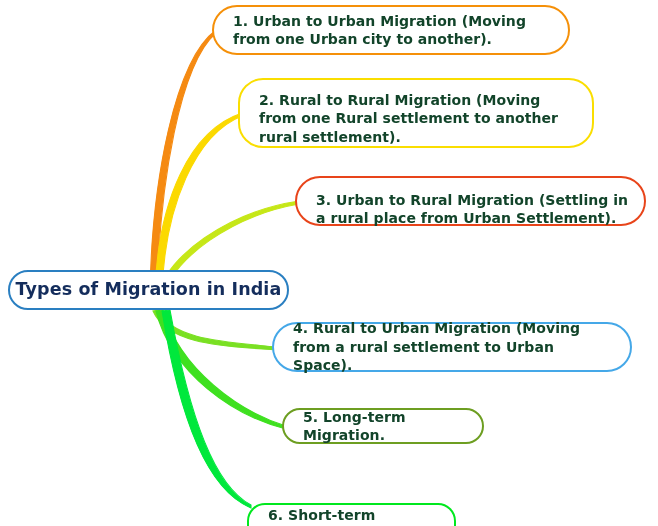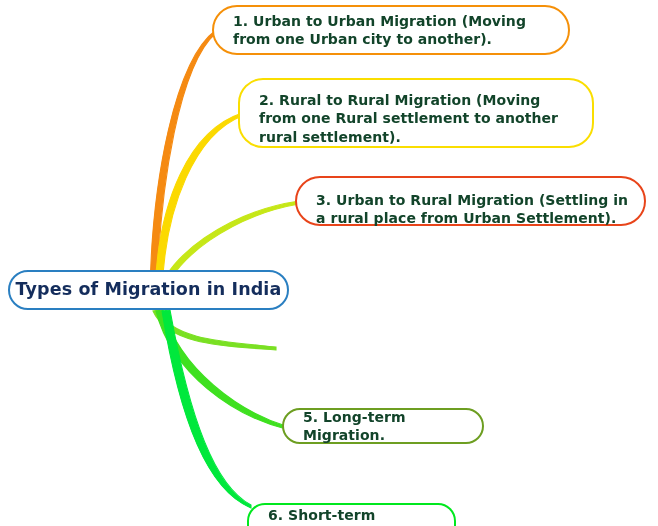--- a/index.html
+++ b/index.html
@@ -87,20 +87,23 @@
   </div>
 
   <div class="node child" id="node-2" style="border-color: rgb(250, 222, 0);">
     <span class="node-text" style="color: rgb(18, 68, 42);">2. Rural to Rural Migration (Moving from one Rural settlement to another rural settlement).</span>
   </div>
 
   <div class="node child" id="node-3" style="border-color: rgb(232, 68, 26);">
     <span class="node-text" style="color: rgb(18, 68, 42);">3. Urban to Rural Migration (Settling in a rural place from Urban Settlement).</span>
   </div>
 
+  <div class="node child" id="node-4" style="border-color: rgb(69, 168, 232);">
+    <span class="node-text" style="color: rgb(18, 68, 42);">4. Rural to Urban Migration (Moving from a rural settlement to Urban Space).</span>
+  </div>
 
   <div class="node child" id="node-5" style="border-color: rgb(109, 158, 33);">
     <span class="node-text" style="color: rgb(18, 68, 42);">5. Long-term Migration.</span>
   </div>
 
   <div class="node child" id="node-6" style="border-color: rgb(0, 232, 30);">
     <span class="node-text" style="color: rgb(18, 68, 42);">6. Short-term Migration.</span>
   </div>
 
 </div>

